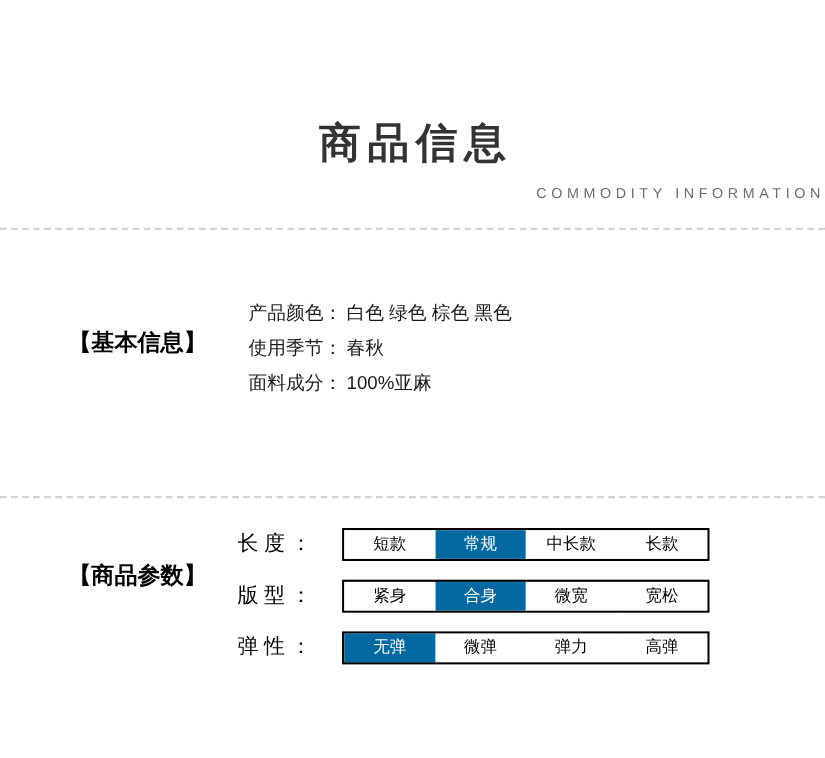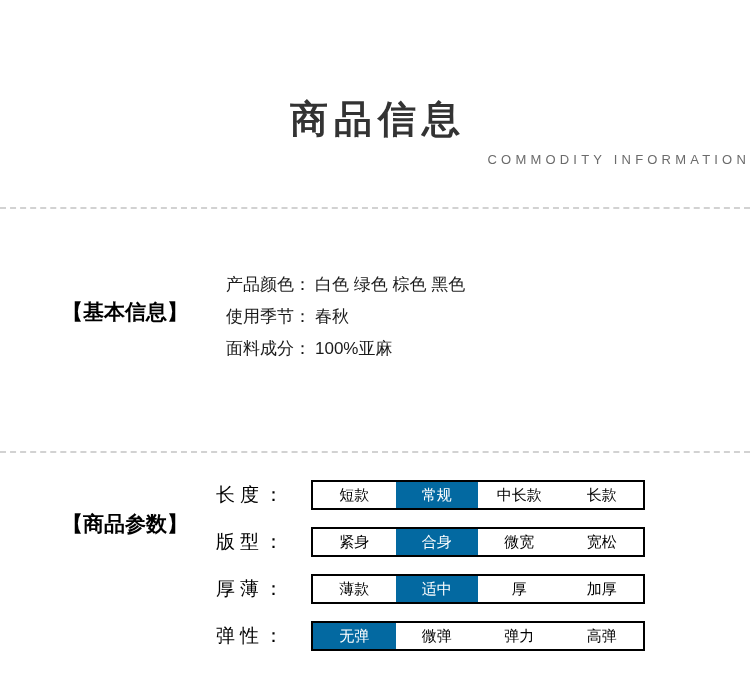--- a/index.html
+++ b/index.html
@@ -24,21 +24,21 @@
     left: 0;
     width: 750px;
     text-align: center;
   }
   .page-title {
     font-size: 38px;
     font-weight: bold;
     color: #333333;
     letter-spacing: 6px;
     line-height: 46px;
-    margin: 0;
+    margin: 12px;
     text-indent: 6px;
   }
   .page-subtitle {
     font-size: 13px;
     color: #6b6b6b;
     letter-spacing: 4.2px;
     line-height: 20px;
     margin-top: 8px;
     text-indent: 4.2px;
     font-weight: normal;
@@ -184,29 +184,20 @@
       <div class="param-row">
         <div class="param-label">版型：</div>
         <div class="param-box">
           <div class="param-opt">紧身</div>
           <div class="param-opt selected">合身</div>
           <div class="param-opt">微宽</div>
           <div class="param-opt">宽松</div>
         </div>
       </div>
       <div class="param-row">
-        <div class="param-label">厚薄：</div>
-        <div class="param-box">
-          <div class="param-opt">薄款</div>
-          <div class="param-opt selected">适中</div>
-          <div class="param-opt">厚</div>
-          <div class="param-opt">加厚</div>
-        </div>
-      </div>
-      <div class="param-row">
         <div class="param-label">弹性：</div>
         <div class="param-box">
           <div class="param-opt selected">无弹</div>
           <div class="param-opt">微弹</div>
           <div class="param-opt">弹力</div>
           <div class="param-opt">高弹</div>
         </div>
       </div>
     </div>
 </div>

